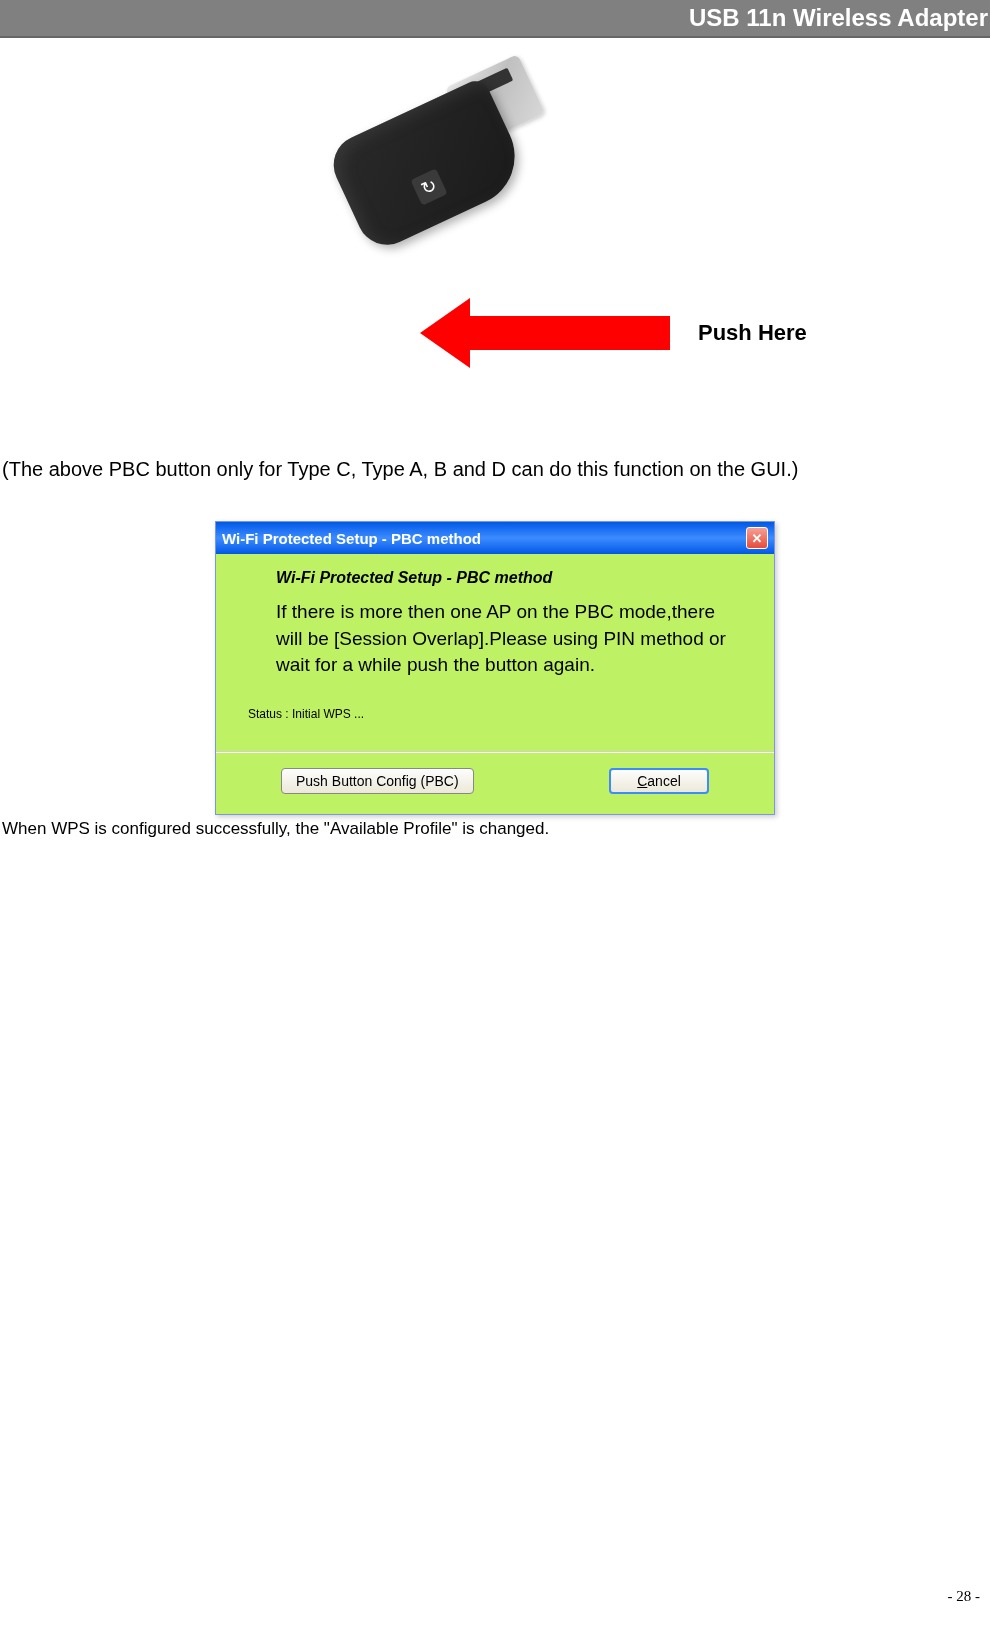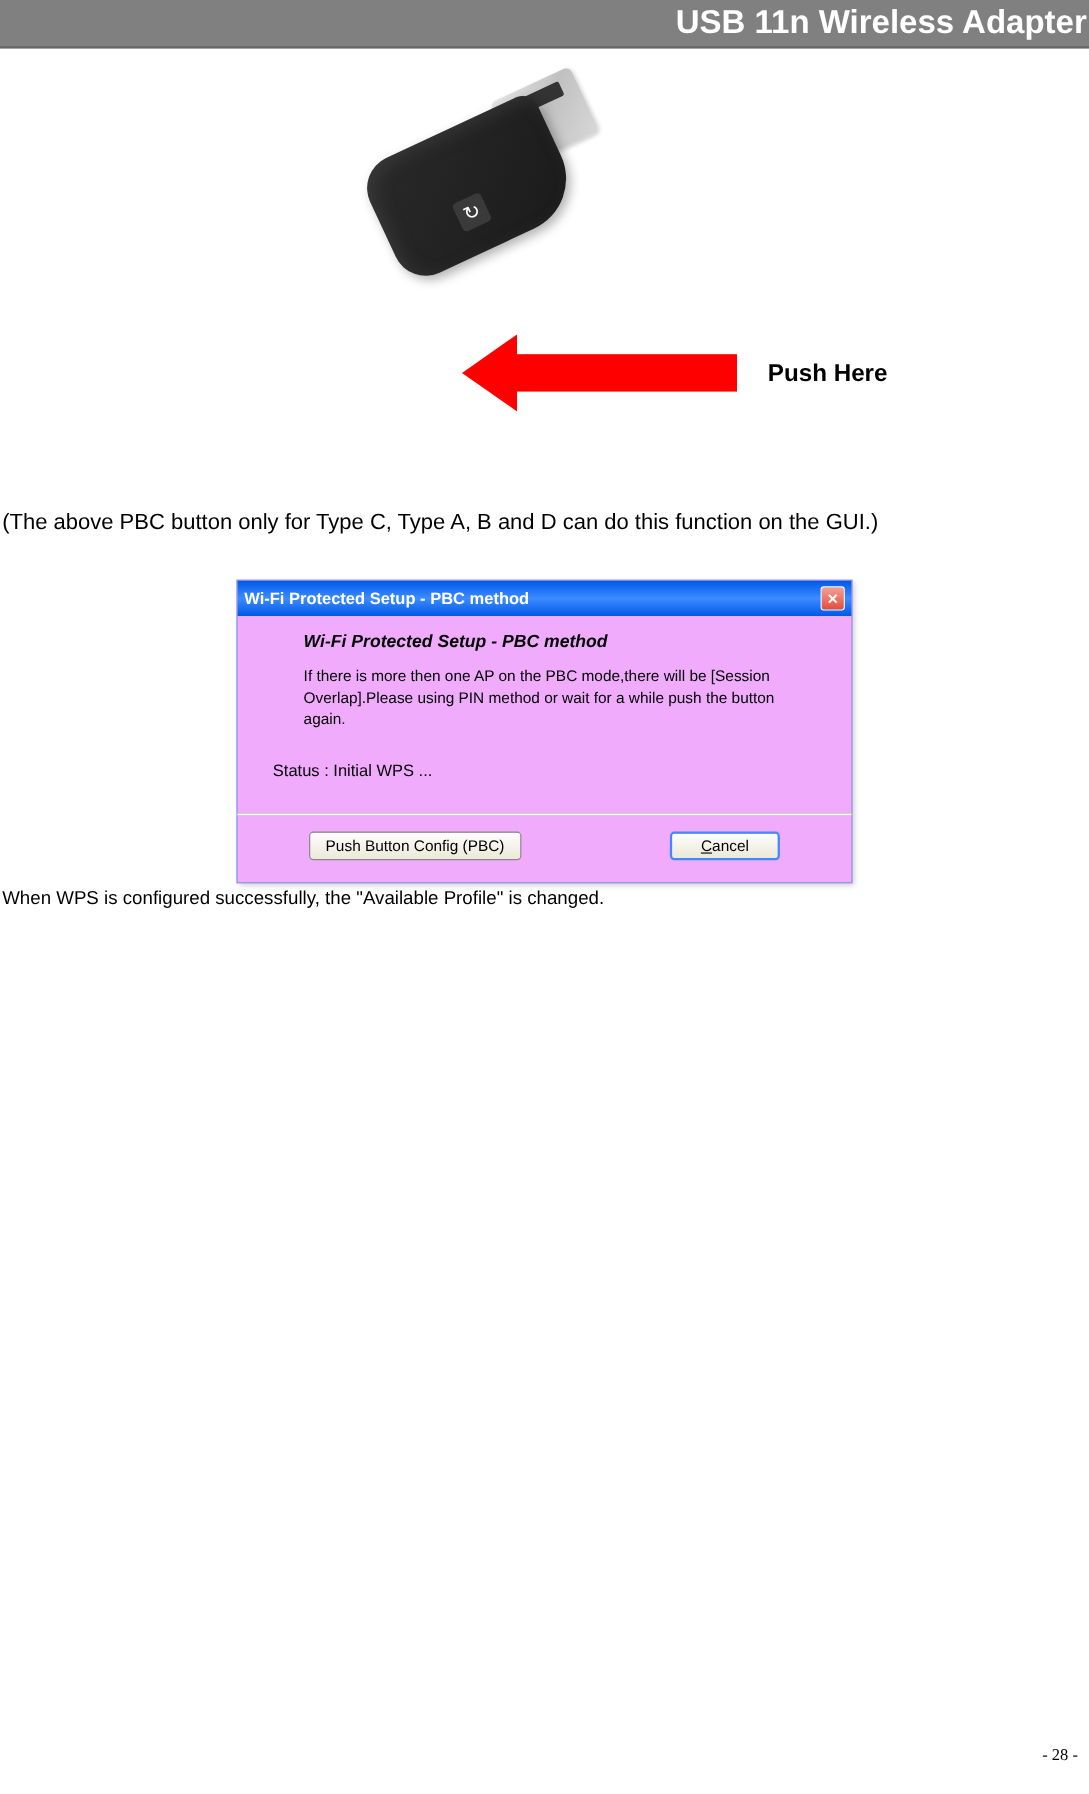--- a/index.html
+++ b/index.html
@@ -10,21 +10,21 @@
     body {
       width: 990px;
       height: 1631px;
       background: white;
       font-family: Arial, sans-serif;
       position: relative;
     }
     .header {
       background: #808080;
       color: white;
-      font-size: 30px;
+      font-size: 24px;
       font-weight: bold;
       padding: 4px 0;
       text-align: right;
       padding-right: 2px;
       border-bottom: 2px solid #666;
     }
     .content {
       padding: 0;
     }
     .usb-image-container {
@@ -119,21 +119,21 @@
       margin-left: 2px;
     }
     .dialog-container {
       margin-top: 40px;
       display: flex;
       justify-content: center;
     }
     .dialog {
       width: 560px;
       border: 1px solid #7a96df;
-      background: #f0abfc;
+      background: #bef264;
       box-shadow: 2px 2px 5px rgba(0,0,0,0.2);
     }
     .dialog-titlebar {
       background: linear-gradient(to bottom, #0058e6, #3d8bff, #0058e6);
       color: white;
       padding: 5px 6px;
       display: flex;
       justify-content: space-between;
       align-items: center;
       font-weight: bold;
@@ -157,28 +157,28 @@
       padding: 15px 30px 20px 30px;
     }
     .dialog-heading {
       font-weight: bold;
       font-style: italic;
       font-size: 16px;
       margin-left: 30px;
       margin-bottom: 12px;
     }
     .dialog-text {
-      font-size: 14px;
+      font-size: 19px;
       margin-left: 30px;
       margin-right: 10px;
       line-height: 1.4;
       margin-bottom: 28px;
     }
     .status-row {
-      font-size: 15px;
+      font-size: 12px;
       margin-bottom: 30px;
       margin-left: 2px;
     }
     .complete-row {
       display: flex;
       align-items: center;
       font-size: 14px;
       margin-bottom: 20px;
     }
     .complete-label {

